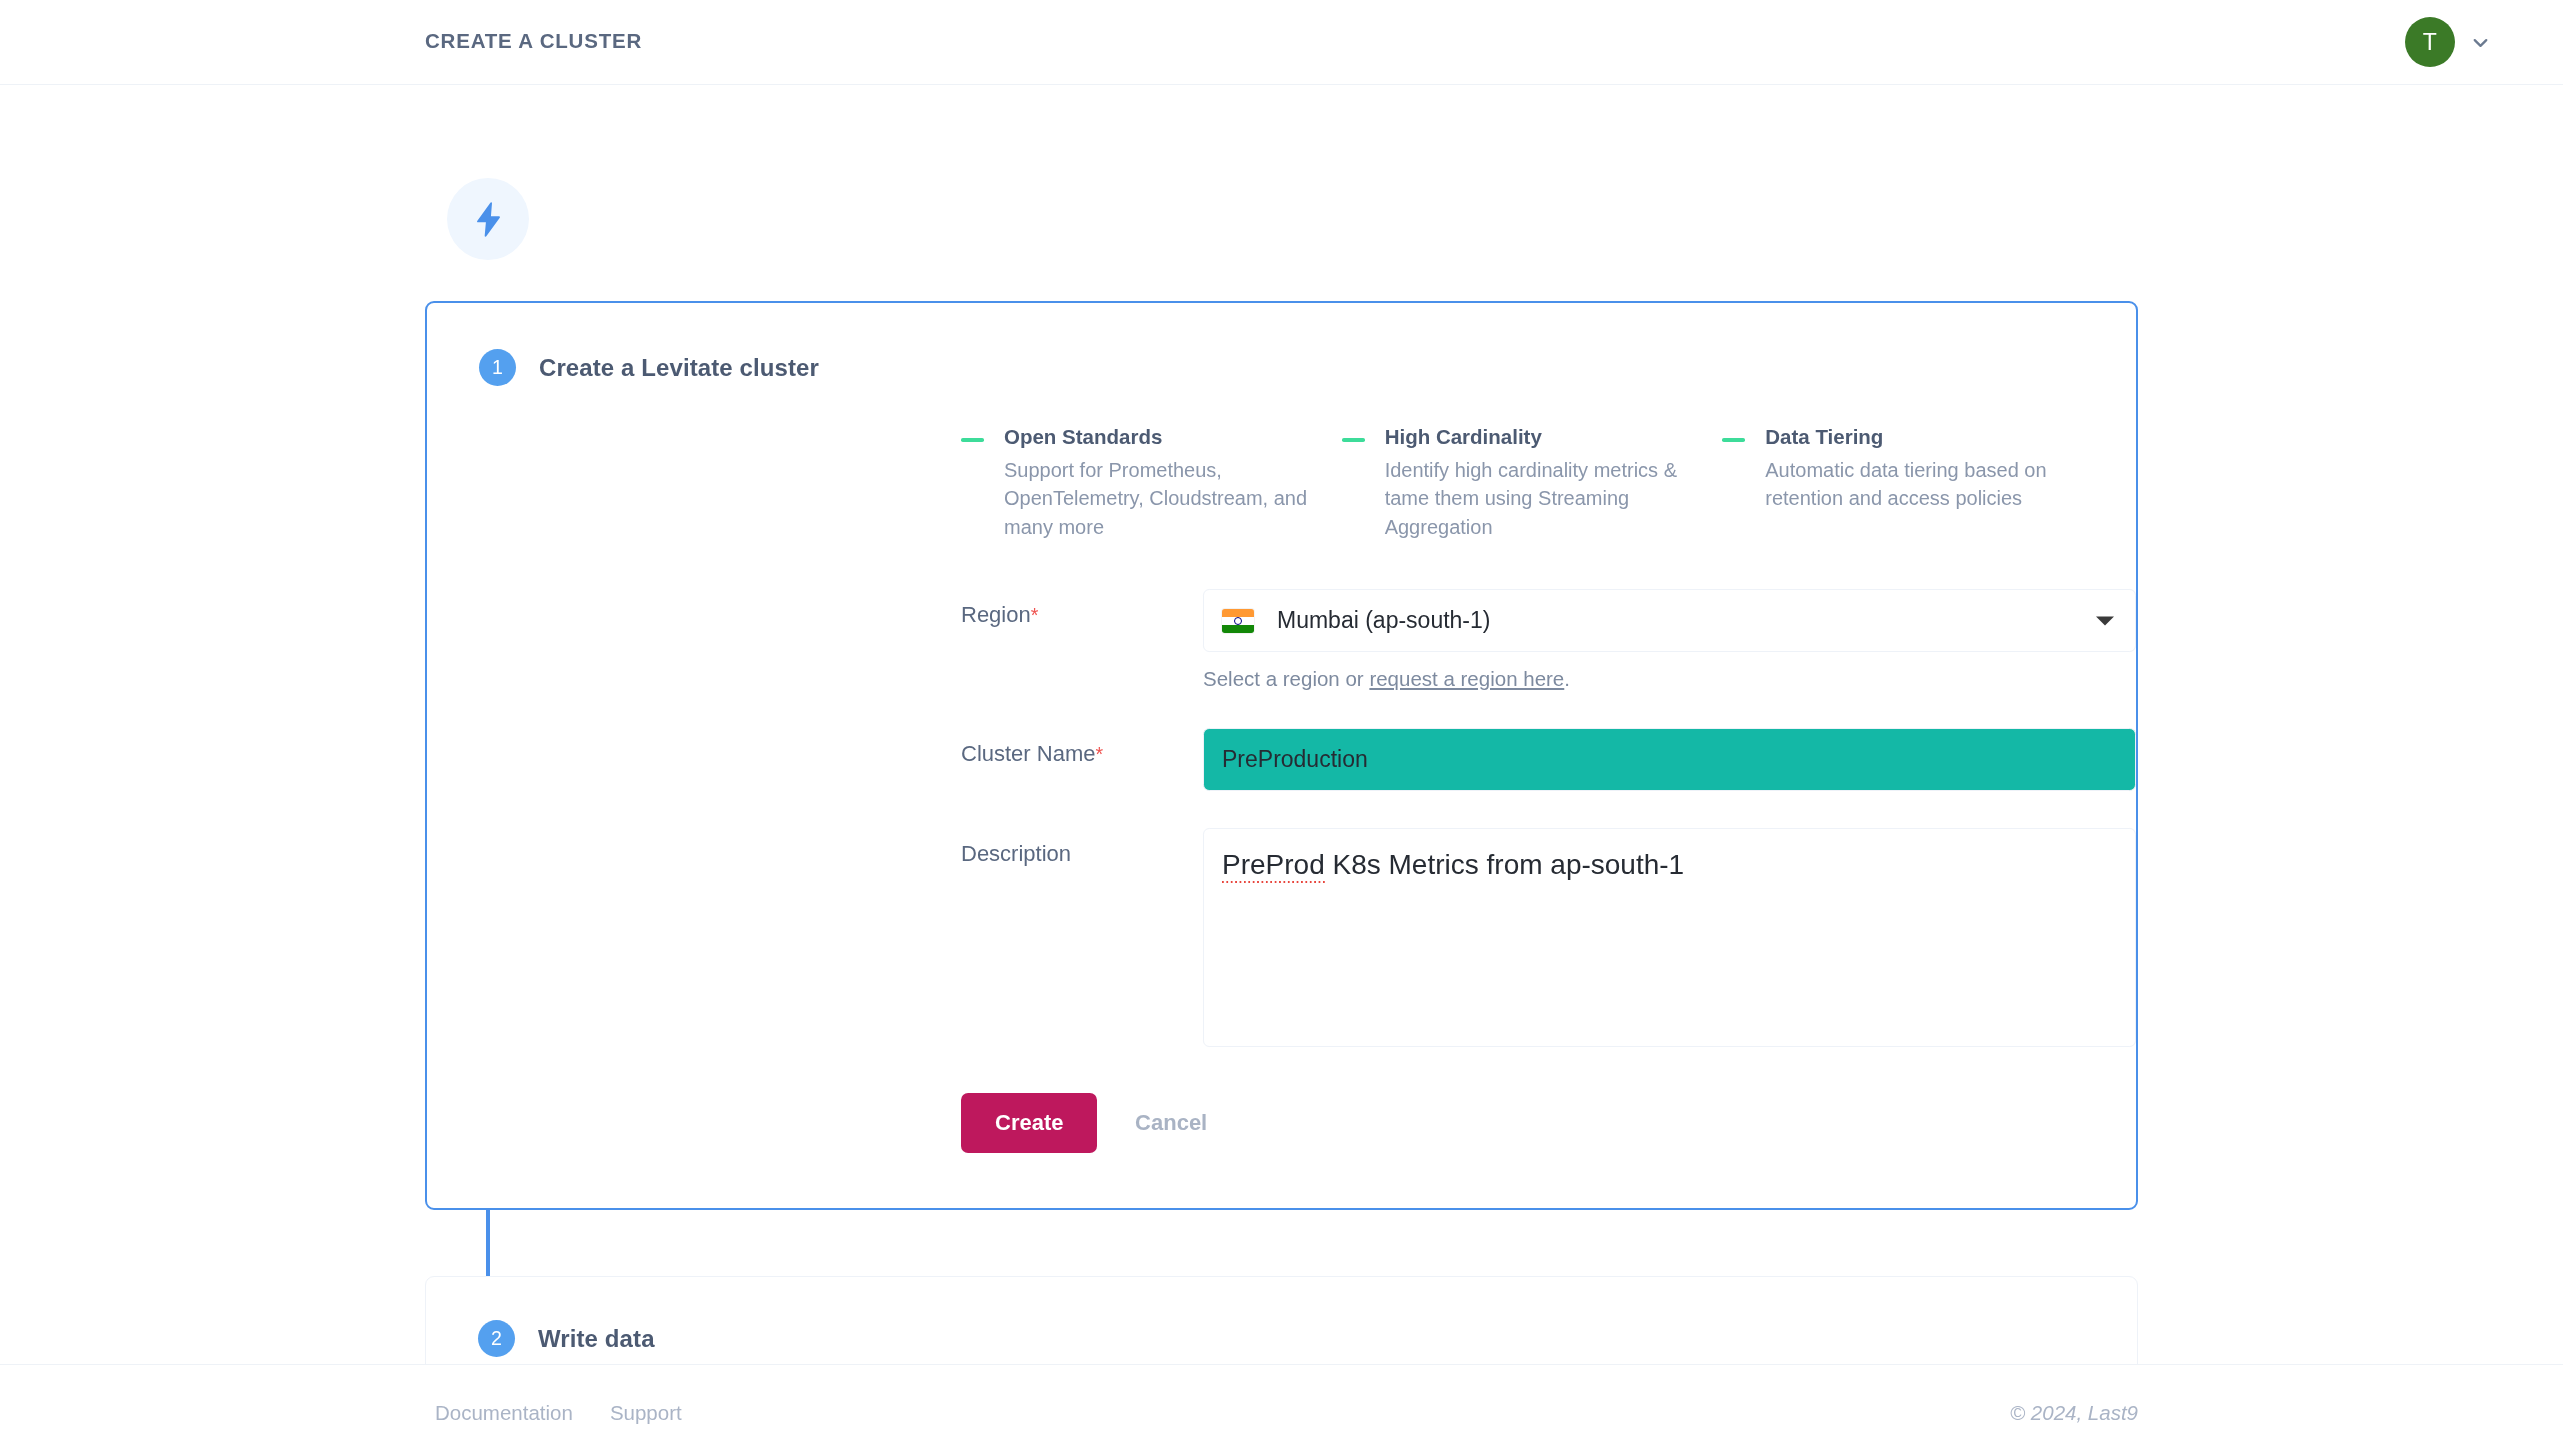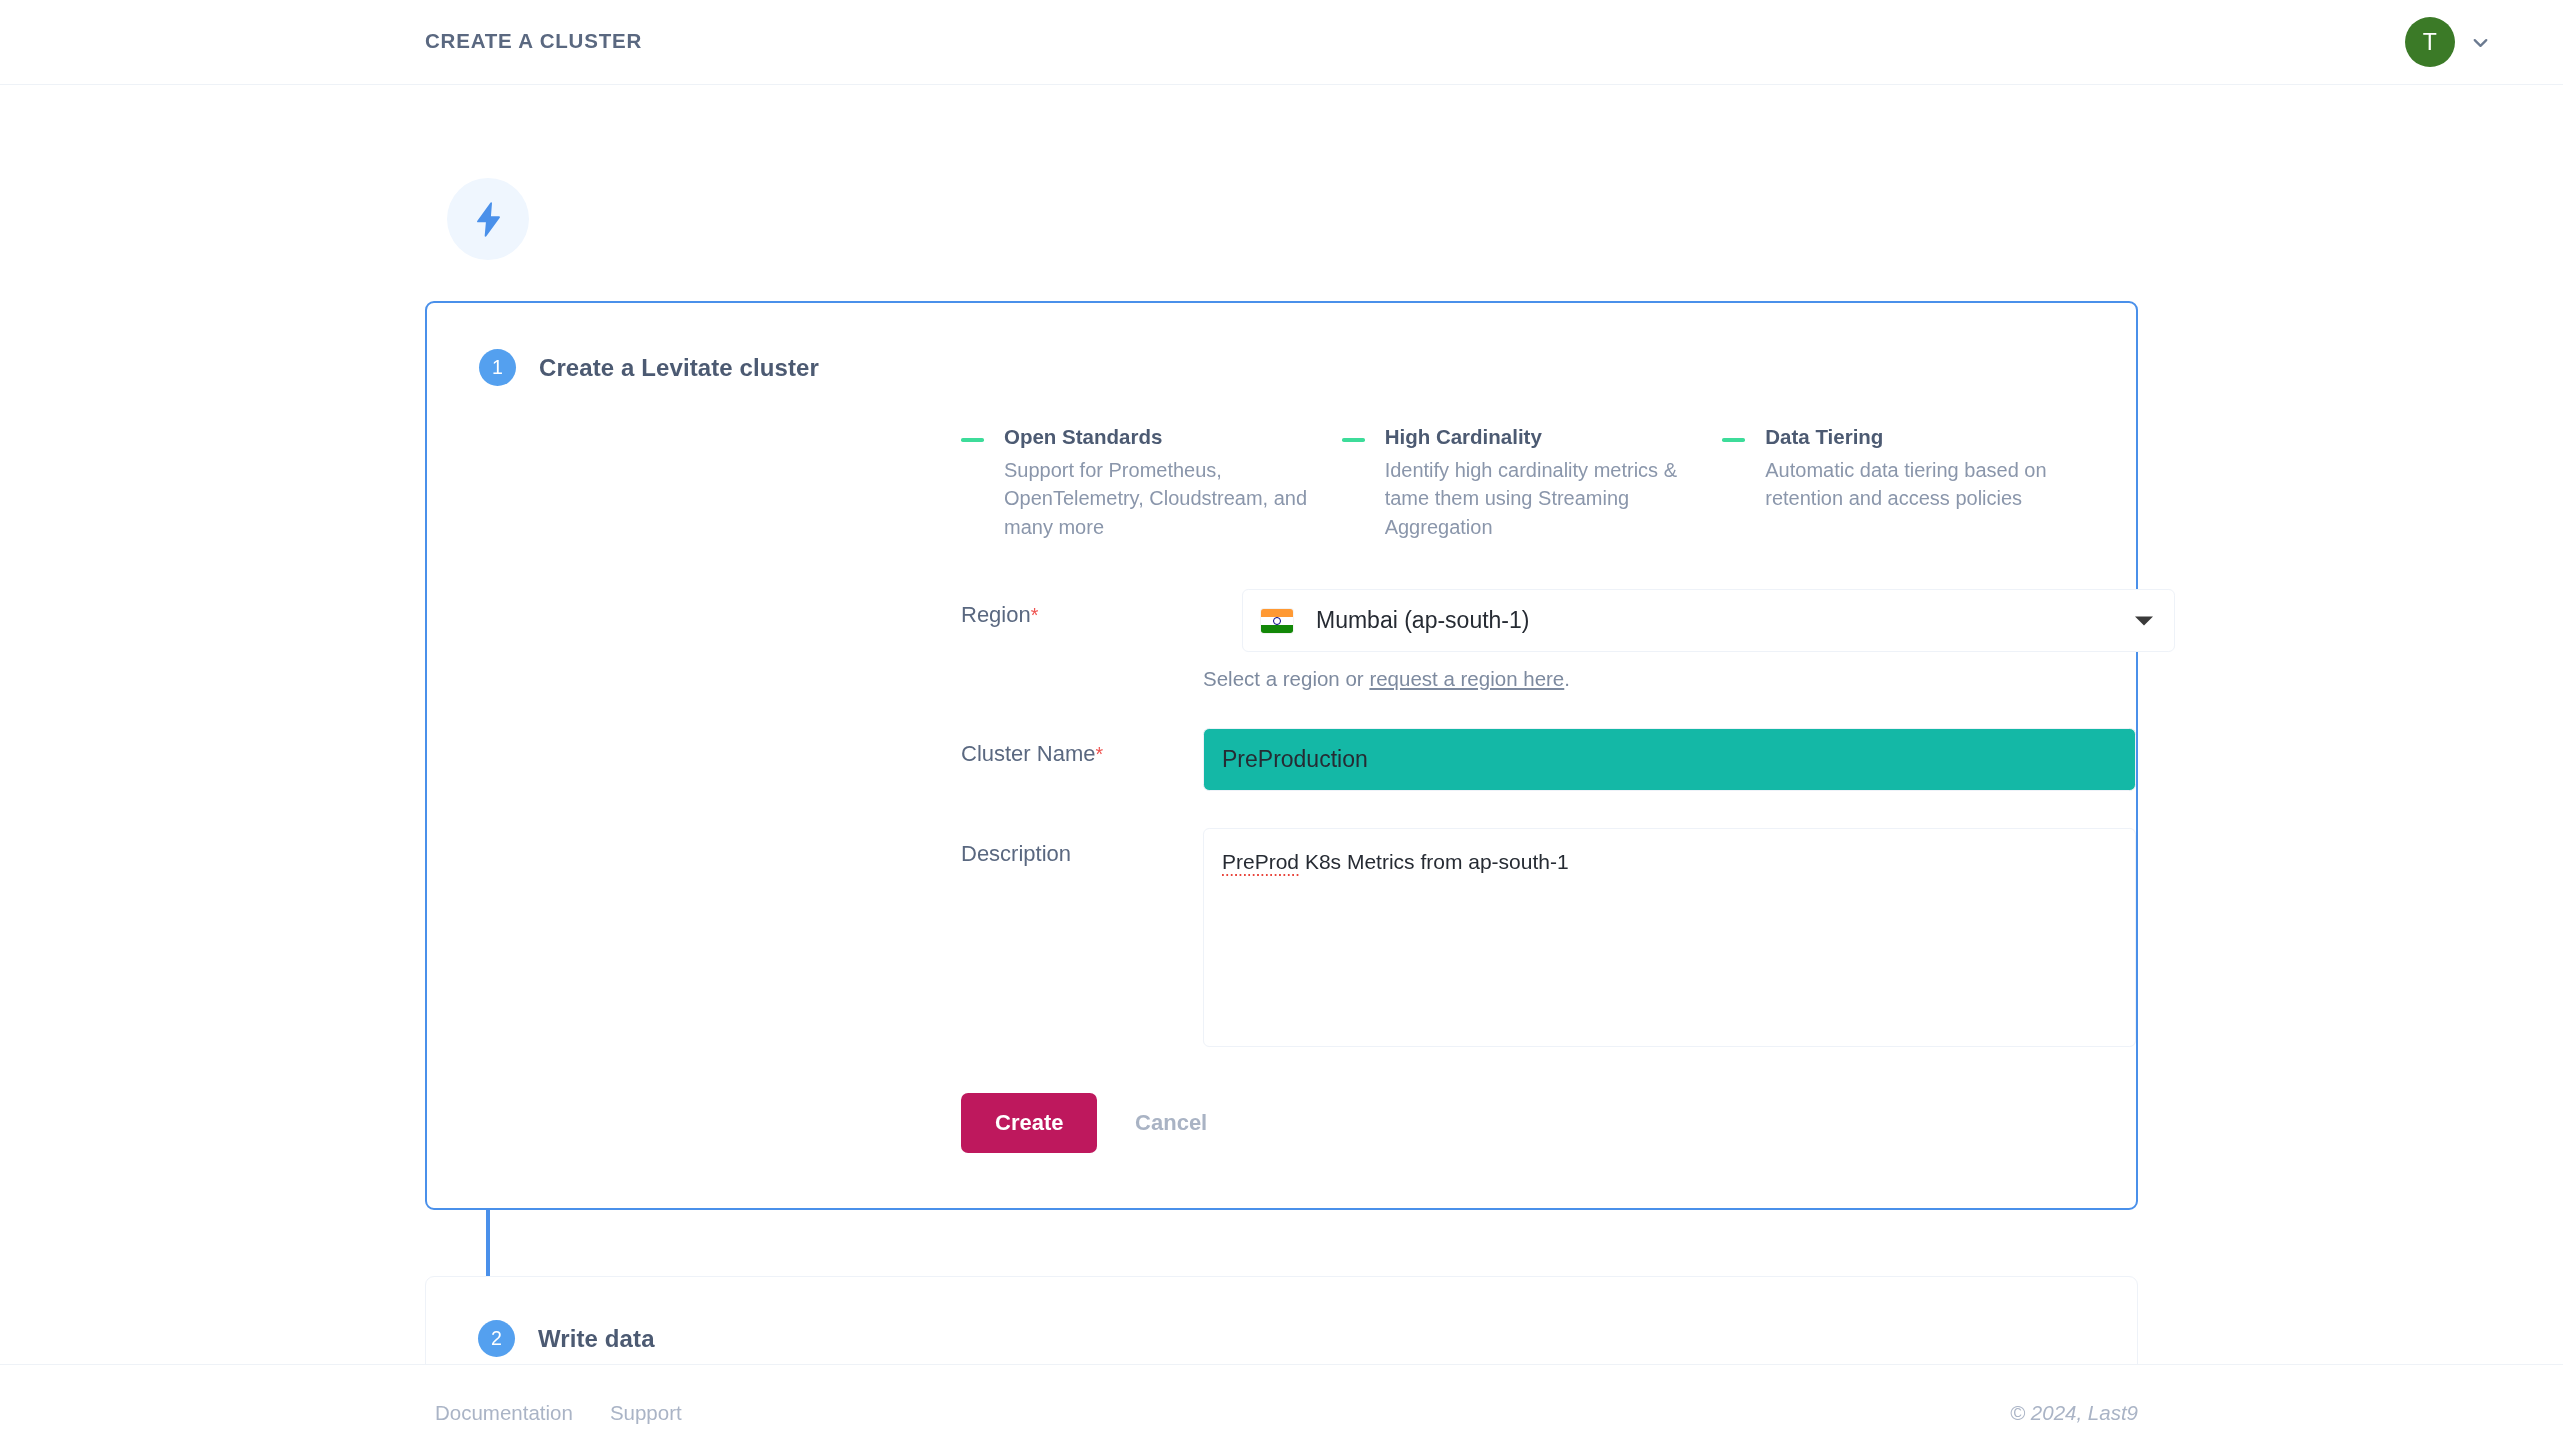--- a/index.html
+++ b/index.html
@@ -203,21 +203,20 @@
     position: relative;
     width: 100%;
     height: 63px;
     border: 1.8px solid #eef2f8;
     border-radius: 6.2px;
     background: #ffffff;
     display: flex;
     align-items: center;
     padding-left: 18px;
     cursor: pointer;
-    margin-left: 39px;
   }
   .flag {
     width: 32px;
     height: 24px;
     border-radius: 2.7px;
     overflow: hidden;
     flex: 0 0 auto;
     margin-right: 23px;
     position: relative;
     box-shadow: 0 0 0 0.9px rgba(0,0,0,0.05);
@@ -283,21 +282,21 @@
     font-family: "Liberation Sans", sans-serif;
     font-size: 23px;
     color: #262b33;
     padding: 16px 18px;
     outline: none;
     resize: none;
     line-height: 1.4;
   }
   .ta-render {
     position: relative;
-    font-size: 21px;
+    font-size: 28px;
     color: #262b33;
   }
   .squiggle {
     background-image: repeating-linear-gradient(
       to right,
       #e8453c 0px, #e8453c 1.8px,
       transparent 1.8px, transparent 4.4px
     );
     background-repeat: repeat-x;
     background-size: 4.4px 1.8px;

